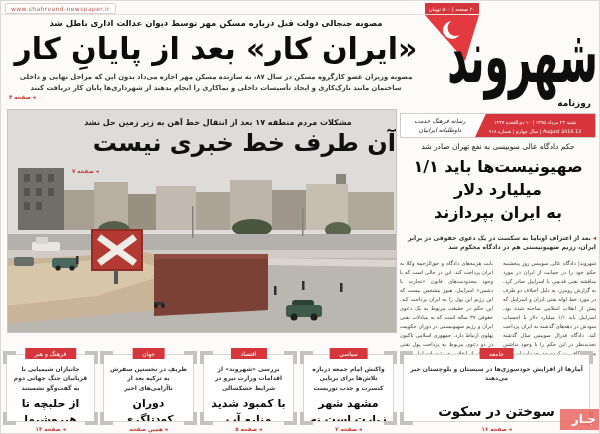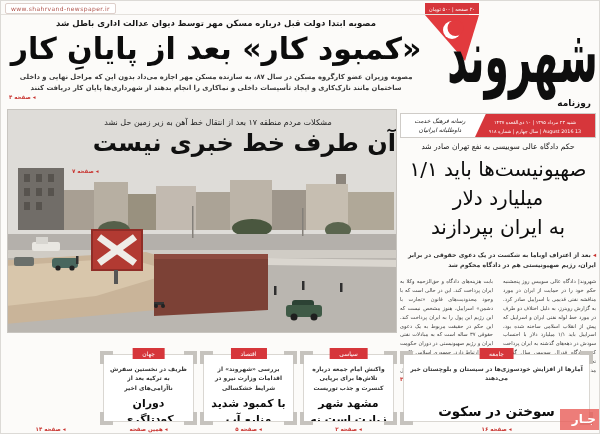--- a/index.html
+++ b/index.html
@@ -45,31 +45,31 @@
   .lead-page { position:absolute; left:8px; top:76px; }
 
   .pref { font-size:5.5px; color:#c8332f; font-weight:bold; white-space:nowrap; }
   .pref .tri-b { display:inline-block; transform:translateY(-.5px); }
 
   
   .photo { position:absolute; left:6px; top:108px; width:390px; height:224px;
     border:1px solid #c8c5c0; background:#dedcd8; overflow:hidden; }
   .photo svg { position:absolute; inset:0; }
   .ph-kicker { position:absolute; top:8px; width:100%; text-align:center;
-    font-size:8px; font-weight:normal; color:#1a1a1a;padding-left:32px; }
+    font-size:8px; font-weight:bold; color:#1a1a1a;padding-left:32px; }
   .ph-title { position:absolute; top:19px; width:100%; text-align:right;
     font-size:24px; font-weight:bold; color:#101010; letter-spacing:-1px; }
   .ph-page { position:absolute; top:58px; left:64px; }
   .ph-credit { position:absolute; left:-16px; top:130px; transform:rotate(-90deg);
     font-size:4.5px; color:#8a8a86; letter-spacing:.5px; }
 
   
   .court { position:absolute; left:399px; top:141px; width:196px; }
   .c-kicker { text-align:center; font-size:7.5px; font-weight:normal; color:#191919; }
-  .c-headline { margin-top:4px; text-align:center; font-size:20px; font-weight:normal;
+  .c-headline { margin-top:4px; text-align:center; font-size:16px; font-weight:bold;
     line-height:1.45; color:#0c0c0c; letter-spacing:-.5px; }
   .c-deck { margin-top:8px; font-size:6.2px; font-weight:bold; color:#333;
     line-height:1.6; text-align:right; }
   .c-deck .bullet { color:#c8332f; }
   .c-body { position:relative; margin-top:7px; height:97px; }
   .bcol { position:absolute; top:0; width:93px; font-size:5.2px; line-height:1.72;
     color:#3c3c3c; text-align:justify; overflow:hidden; height:97px; }
   .bcol.r { right:0; } .bcol.l { left:0; }
   .c-page { text-align:left; margin-top:2px; }
 
@@ -115,22 +115,22 @@
   <div class="logo-type">روزنامه</div>
   <div class="date-strip">
     <div class="slogan">رسانه فرهنگ خدمت داوطلبانه ایرانیان</div>
     <div class="date-red">
       <div>شنبه ۲۳ مرداد ۱۳۹۵ | ۱۰ ذی‌القعده ۱۴۳۷</div>
       <div>13 August 2016 | سال چهارم | شماره ۹۱۸</div>
     </div>
   </div>
 
   <div class="lead">
-    <div class="lead-kicker">مصوبه ابتدا دولت قبل درباره مسکن مهر توسط دیوان عدالت اداری باطل شد</div>
-    <div class="lead-headline">«کمبود کار» بعد از پایانِ کار</div>
+    <div class="lead-kicker">مصوبه جنجالی دولت قبل درباره مسکن مهر توسط دیوان عدالت اداری باطل شد</div>
+    <div class="lead-headline">«ایران کار» بعد از پایانِ کار</div>
     <div class="lead-deck">مصوبه وزیران عضو کارگروه مسکن در سال ۸۷، به سازنده مسکن مهر اجازه می‌داد بدون این که مراحل نهایی و داخلی ساختمان مانند نازک‌کاری و ایجاد تأسیسات داخلی و نماکاری را انجام بدهند از شهرداری‌ها پایان کار دریافت کنند</div>
     <div class="pref lead-page"><span class="tri-b">◂</span> <span>صفحه ۴</span></div>
   </div>
 
   <div class="photo">
     <svg viewBox="0 0 390 224" width="390" height="224">
       <rect width="390" height="224" fill="#dedcd8"></rect>
       <g>
         <rect x="12" y="58" width="46" height="62" fill="#716d68"></rect>
         <rect x="18" y="64" width="6" height="8" fill="#57534e"></rect>
@@ -265,17 +265,28 @@
       <span class="corner br"></span>
       <span class="corner bl"></span>
     <div class="tab">جهان</div>
     <div class="card">
       <div class="s-kicker">ظریف در نخستین سفرش به ترکیه بعد از ناآرامی‌های اخیر</div>
       <div class="s-title">دوران کودتاگری سپری شده است</div>
     </div>
   </div>
   <div class="pref pmark" style="left:99px;width:97px;"><span class="tri-b">◂</span> <span>همین صفحه</span></div>
 
+  <div class="slot" style="left:2px;width:95px;">
+    <span class="corner tr"></span>
+      <span class="corner tl"></span>
+      <span class="corner br"></span>
+      <span class="corner bl"></span>
+    <div class="tab">فرهنگ و هنر</div>
+    <div class="card">
+      <div class="s-kicker">جانبازان شیمیایی با قربانیان جنگ جهانی دوم به گفت‌وگو نشستند</div>
+      <div class="s-title">از حلبچه تا هیروشیما</div>
+    </div>
+  </div>
   <div class="pref pmark" style="left:2px;width:95px;"><span class="tri-b">◂</span> <span>صفحه ۱۴</span></div>
 
   <div class="wm">جـار</div>
 
 </div>
 
 </body></html>

